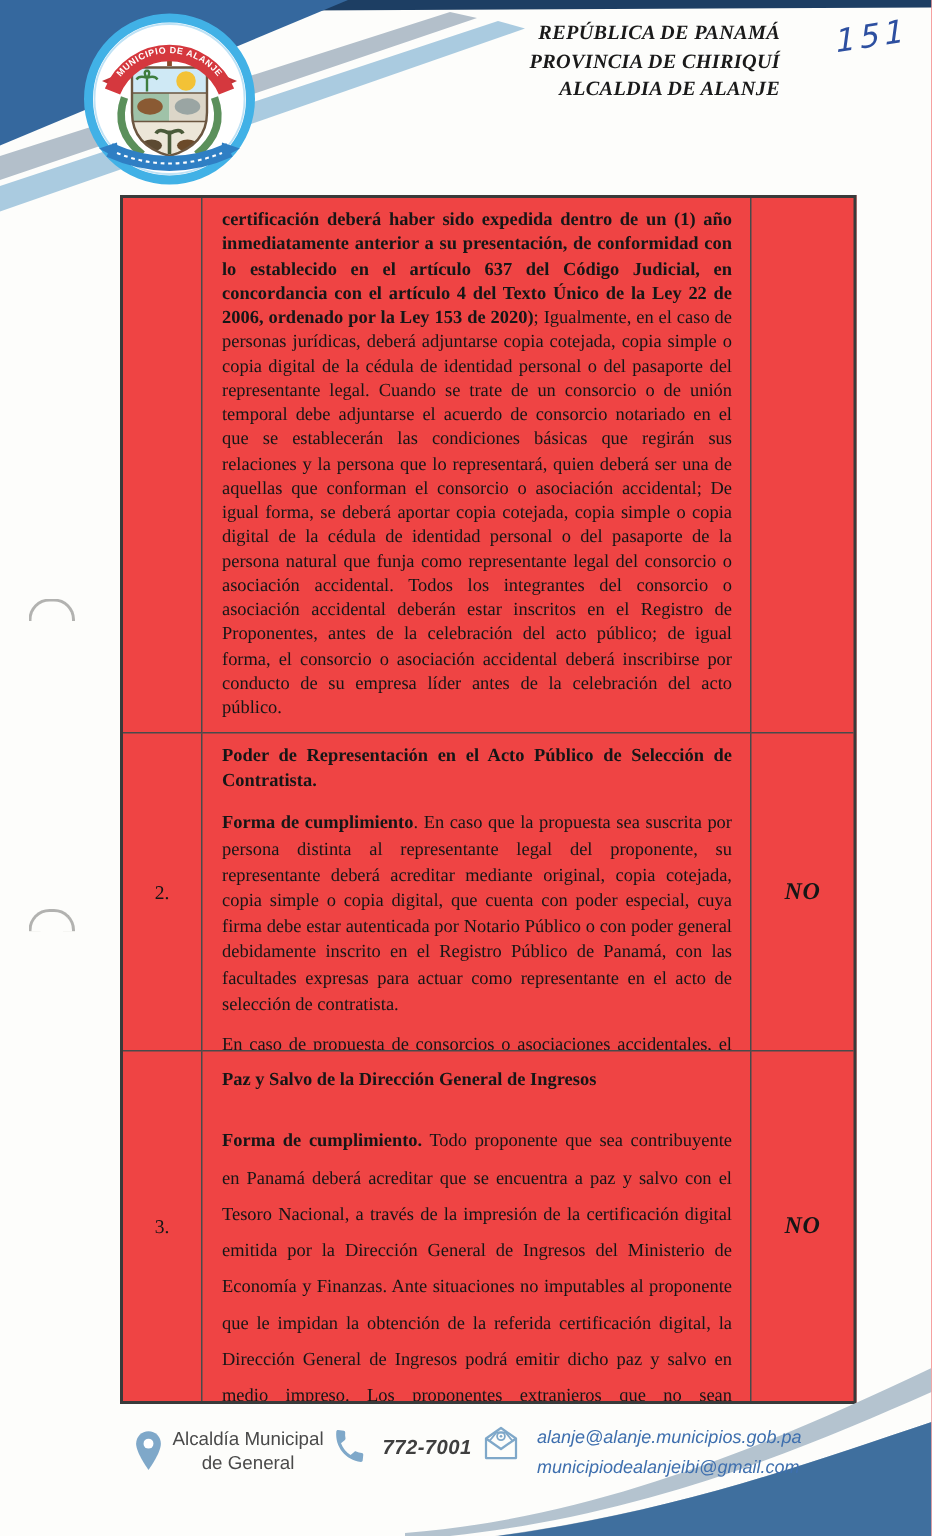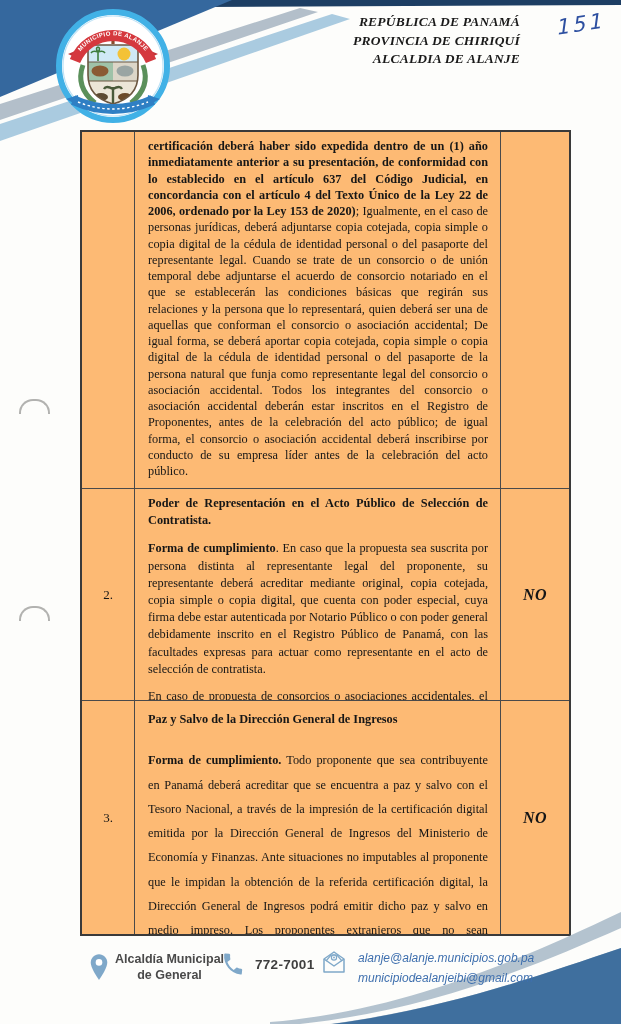--- a/index.html
+++ b/index.html
@@ -37,21 +37,21 @@
     opacity:.75;
   }
 
   
   #doc-table{
     left:80px;top:130px;width:491px;height:806px;
     display:grid;
     grid-template-columns:53px 1fr 68px;
     grid-template-rows:357px 212px 1fr;
     border:2px solid #3a3a3a;
-    background:#fdba74;
+    background:#ef4444;
     box-sizing:border-box;
   }
   .cell{box-sizing:border-box;border-right:1.5px solid #4a4a4a;border-bottom:1.5px solid #4a4a4a;overflow:hidden;}
   .cell.last-col{border-right:none;}
   .cell.last-row{border-bottom:none;}
   .num-cell,.req-cell{display:flex;align-items:center;justify-content:center;}
   .num-cell{font-size:13px;}
   .req-cell{font-weight:bold;font-size:16px;letter-spacing:.5px;font-style:italic;}
   .body-cell{
     padding:6px 12px 4px 13px;
@@ -66,25 +66,25 @@
   .b{font-weight:bold;}
   .row-title{font-weight:bold;margin:0;}
   .r2 .row-title{margin-bottom:11px;}
   .r3 .row-title{margin-bottom:17px;}
 
   
   #footer{left:0;top:946px;width:621px;height:78px;}
   .f-item{position:absolute;display:flex;align-items:flex-start;}
   #f-loc{left:88px;top:6px;}
   #f-loc-text{
-    font-family:"Liberation Sans",sans-serif;font-weight:bold;
+    font-family:"Liberation Sans",sans-serif;font-weight:normal;
     font-size:12.5px;line-height:15.5px;color:#4a4a4a;
     text-align:center;margin-left:5px;
   }
-  #f-phone{left:220px;top:5px;}
+  #f-phone{left:220px;top:5px;font-style:italic;}
   #f-phone-text{
     font-family:"Liberation Sans",sans-serif;font-weight:bold;
     font-size:13.5px;color:#3f3f3f;margin-left:9px;margin-top:6px;letter-spacing:.3px;
   }
   #f-mail{left:320px;top:3px;z-index:3;}
   #f-mail-text{
     font-family:"Liberation Sans",sans-serif;font-style:italic;
     font-size:12px;line-height:19.5px;color:#3e6fae;margin-left:10px;
   }
   #swoosh{left:0;top:900px;pointer-events:none;z-index:1;}

